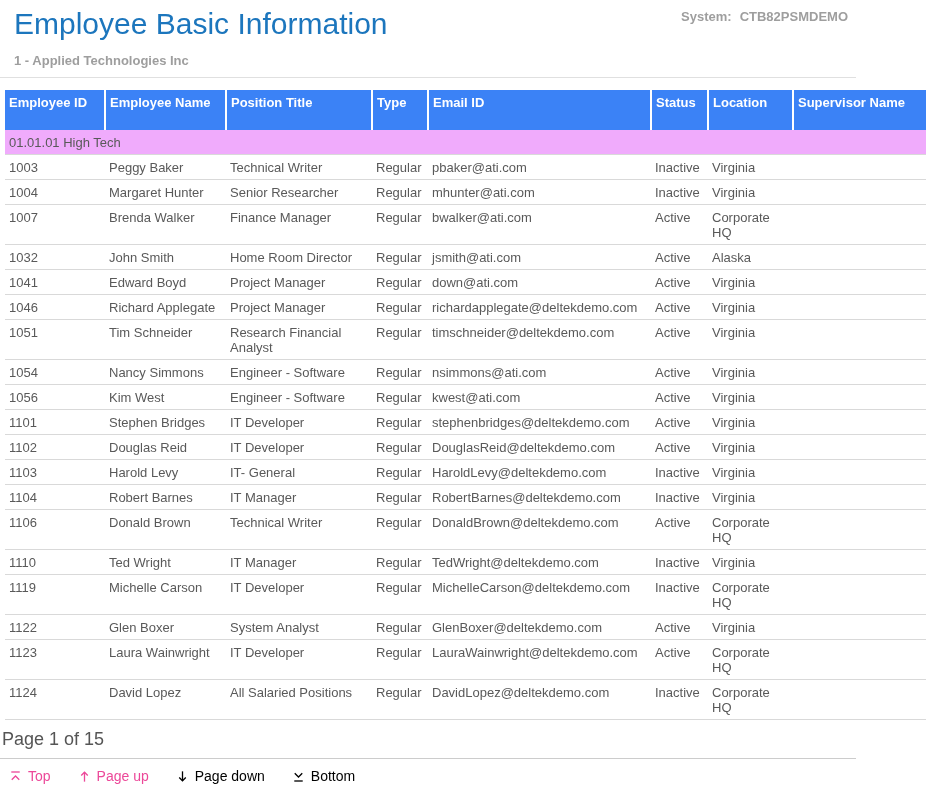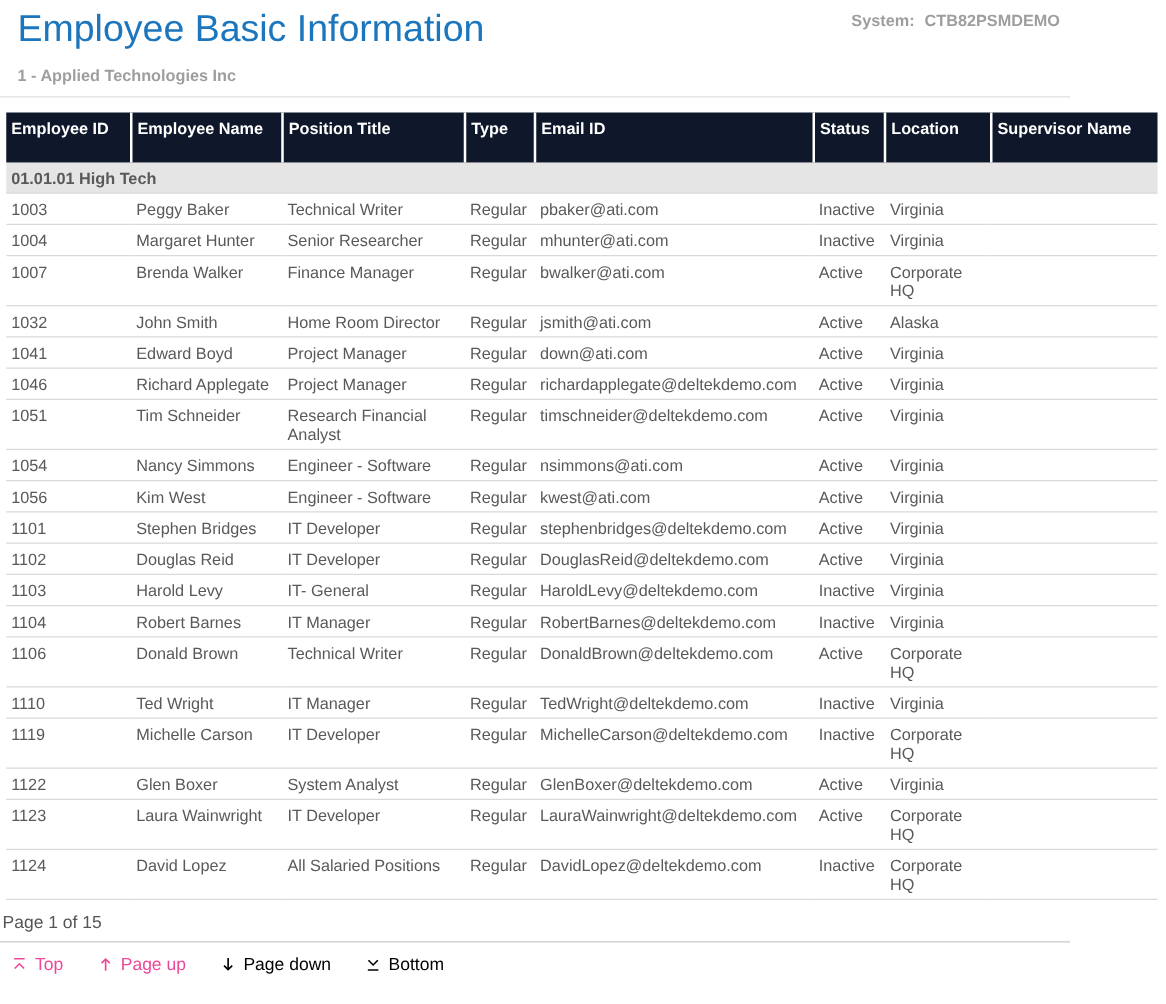--- a/index.html
+++ b/index.html
@@ -35,41 +35,41 @@
     border: none; border-top: 1px solid #e0e0e0; margin-top: 8px;
   }
 
   
   table.report {
     border-collapse: collapse; table-layout: fixed;
     width: 921px; margin: 12px 7px 0 5px;
     font-size: 13px;
   }
   table.report th {
-    background: #0f172a; color: #ffffff; font-weight: bold;
+    background: #3b82f6; color: #ffffff; font-weight: bold;
     text-align: left; vertical-align: top;
     padding: 5px 4px; line-height: 16px; height: 40px;
     border-left: 2px solid #ffffff;
   }
   table.report th:first-child { border-left: none; }
   tr.group-row td {
-    background: #e5e5e5; color: #333333; font-weight: bold;
+    background: #f0abfc; color: #333333; font-weight: normal;
     padding: 3px 4px 4px 4px; line-height: 15px;
     border-bottom: 1px solid #c8c8c8;
   }
   table.report td {
     color: #595959; vertical-align: top;
     padding: 5px 4px 4px 4px; line-height: 15px;
     border-bottom: 1px solid #d9d9d9;
     overflow: hidden;
   }
 
   
   .page-info {
-    font-size: 14px; color: #555555;
+    font-size: 18px; color: #555555;
     padding: 9px 0 8px 2px;
   }
   .nav-bar {
     border-top: 1px solid #cccccc;
     display: flex; align-items: center; gap: 26px;
     padding: 9px 0 0 8px;
   }
   .nav-btn {
     display: inline-flex; align-items: center; gap: 5px;
     background: none; border: none; font-family: inherit;

